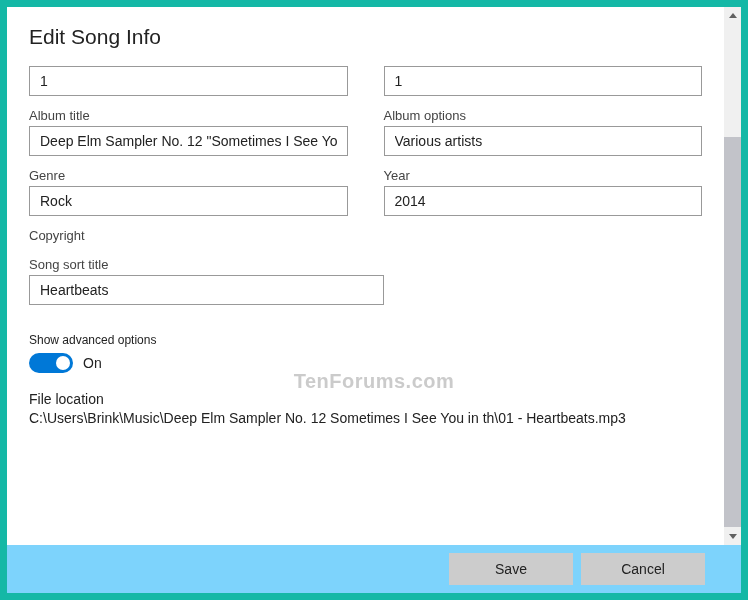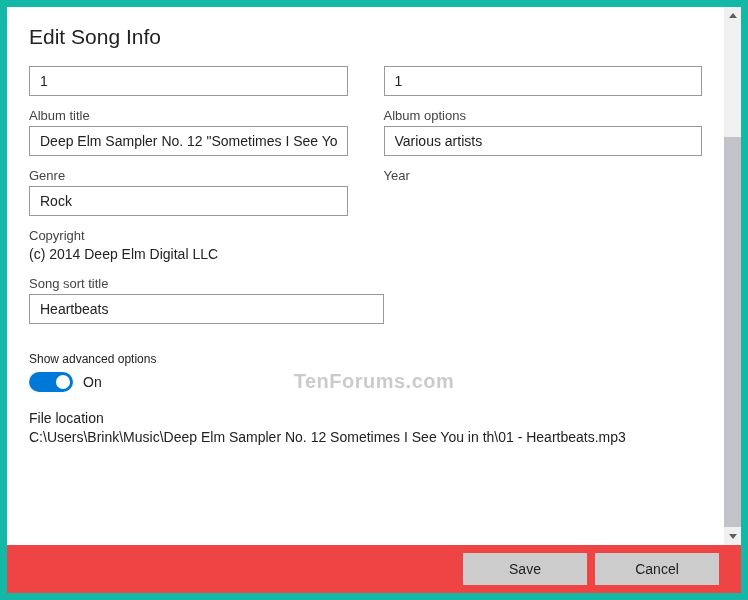--- a/index.html
+++ b/index.html
@@ -138,23 +138,23 @@
       width: 17px;
       background: #c2c3c9;
       left: 0;
       cursor: pointer;
     }
     .footer {
       height: 48px;
       display: flex;
       justify-content: flex-end;
       align-items: center;
-      padding-right: 22px;
+      padding-right: 36px;
       gap: 8px;
-      background: #ef4444;
+      background: #7dd3fc;
     }
     .btn {
       width: 124px;
       height: 32px;
       border: none;
       background: #ccc;
       font-size: 14px;
       font-family: inherit;
       color: #222;
       cursor: pointer;
@@ -202,26 +202,26 @@
         </div>
       </div>
 
       <div class="row">
         <div class="col">
           <div class="label">Genre</div>
           <input class="text-input" type="text" value="Rock" style="">
         </div>
         <div class="col">
           <div class="label">Year</div>
+          <input class="text-input" type="text" value="2014" style="">
         </div>
       </div>
 
       <div class="section" style="margin-top:6px;">
         <div class="label">Copyright</div>
-        <div class="static-text">(c) 2014 Deep Elm Digital LLC</div>
       </div>
 
       <div class="section" style="margin-top:14px;">
         <div class="label">Song sort title</div>
         <input class="text-input short" type="text" value="Heartbeats" style="">
       </div>
 
       <div class="adv-section">
         <div class="label" style="font-size:12px; color:#222;">Show advanced options</div>
         <div class="toggle-row">

